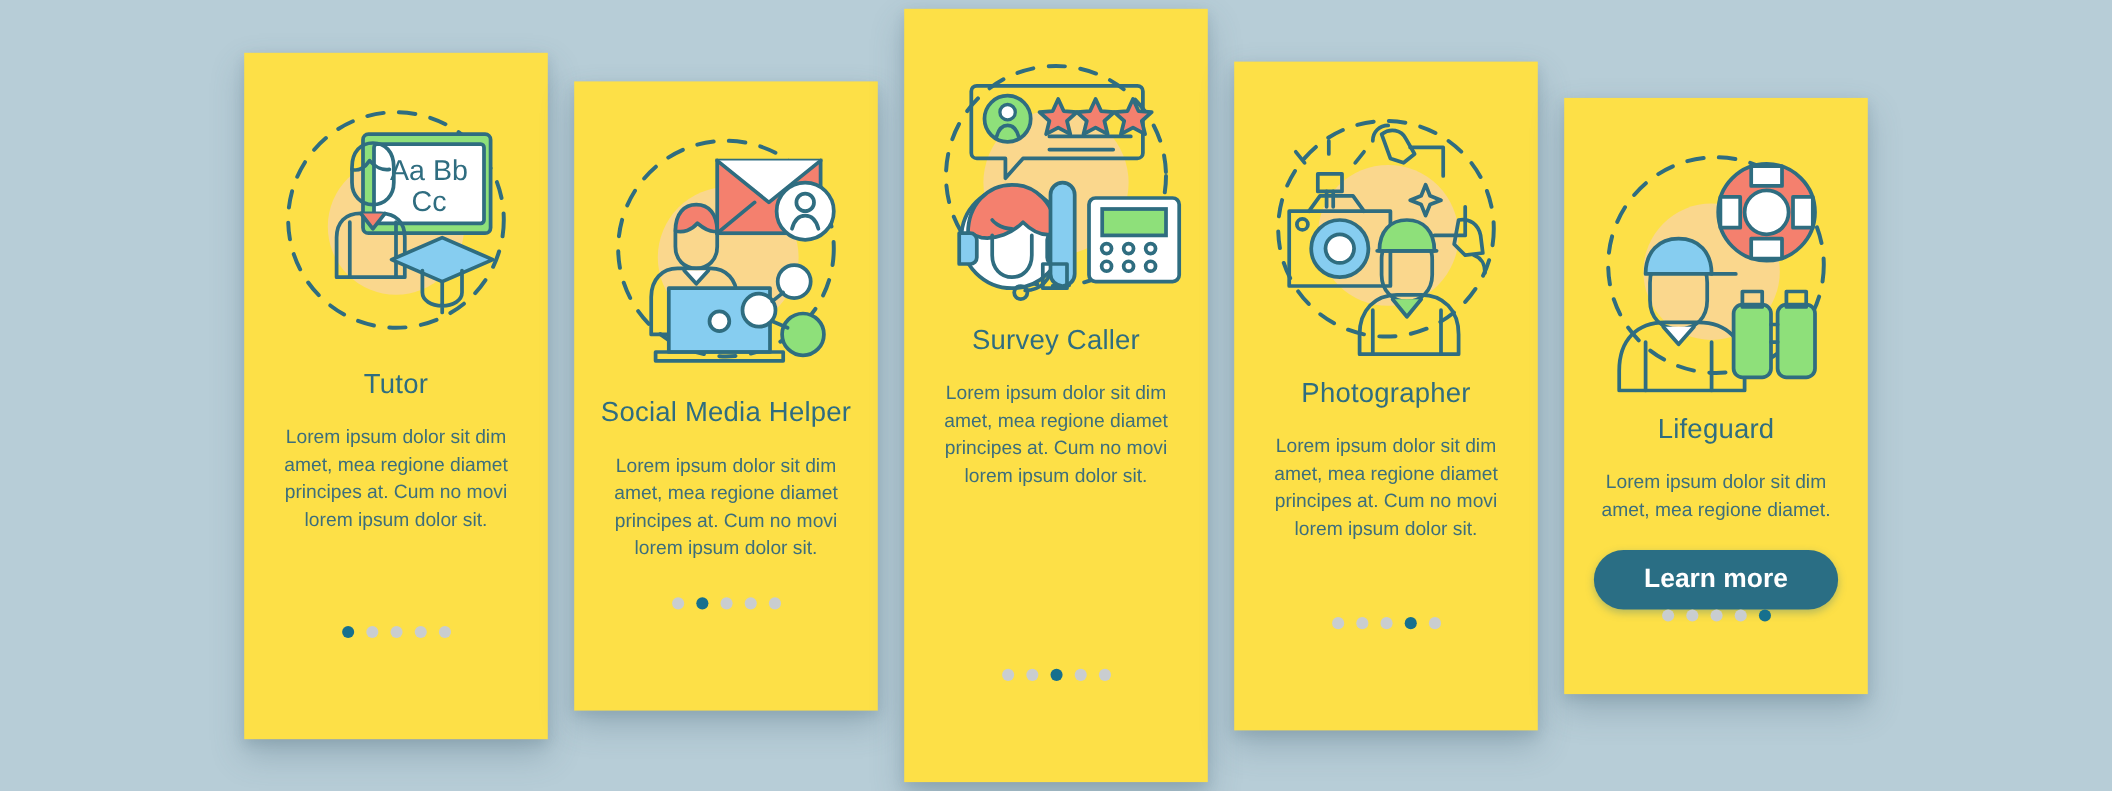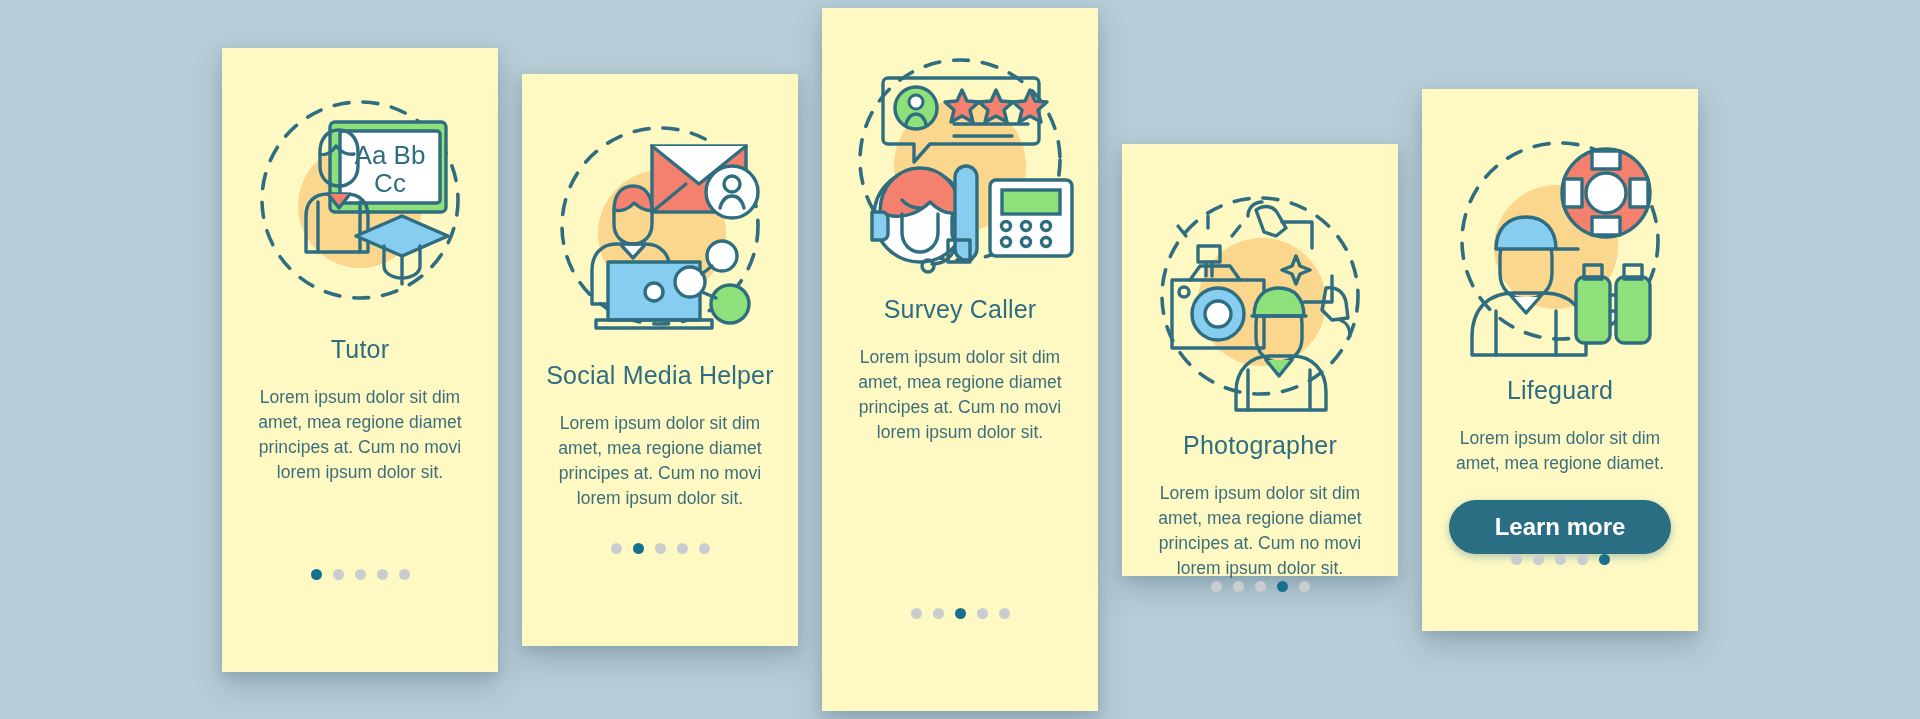--- a/index.html
+++ b/index.html
@@ -13,31 +13,31 @@
     width: 1920px; height: 719px;
     display: flex;
     align-items: center;
     justify-content: center;
     gap: 24px;
     padding: 0 40px;
   }
   .card {
     position: relative;
     width: 276px;
-    background: #fef9c3;
+    background: #fde047;
     box-shadow: 0 14px 28px rgba(74,104,120,0.30), 0 4px 10px rgba(74,104,120,0.18);
     display: flex;
     flex-direction: column;
     align-items: center;
     padding: 14px 12px 0 12px;
   }
   .card.h1 { height: 624px; margin-top: 0; }
   .card.h2 { height: 572px; }
   .card.h3 { height: 703px; }
-  .card.h4 { height: 432px; }
+  .card.h4 { height: 608px; }
   .card.h5 { height: 542px; }
 
   .illus {
     width: 232px; height: 232px;
     margin-top: 22px;
     flex: 0 0 auto;
   }
   .illus svg { width: 100%; height: 100%; display: block; }
 
   .card-title {

